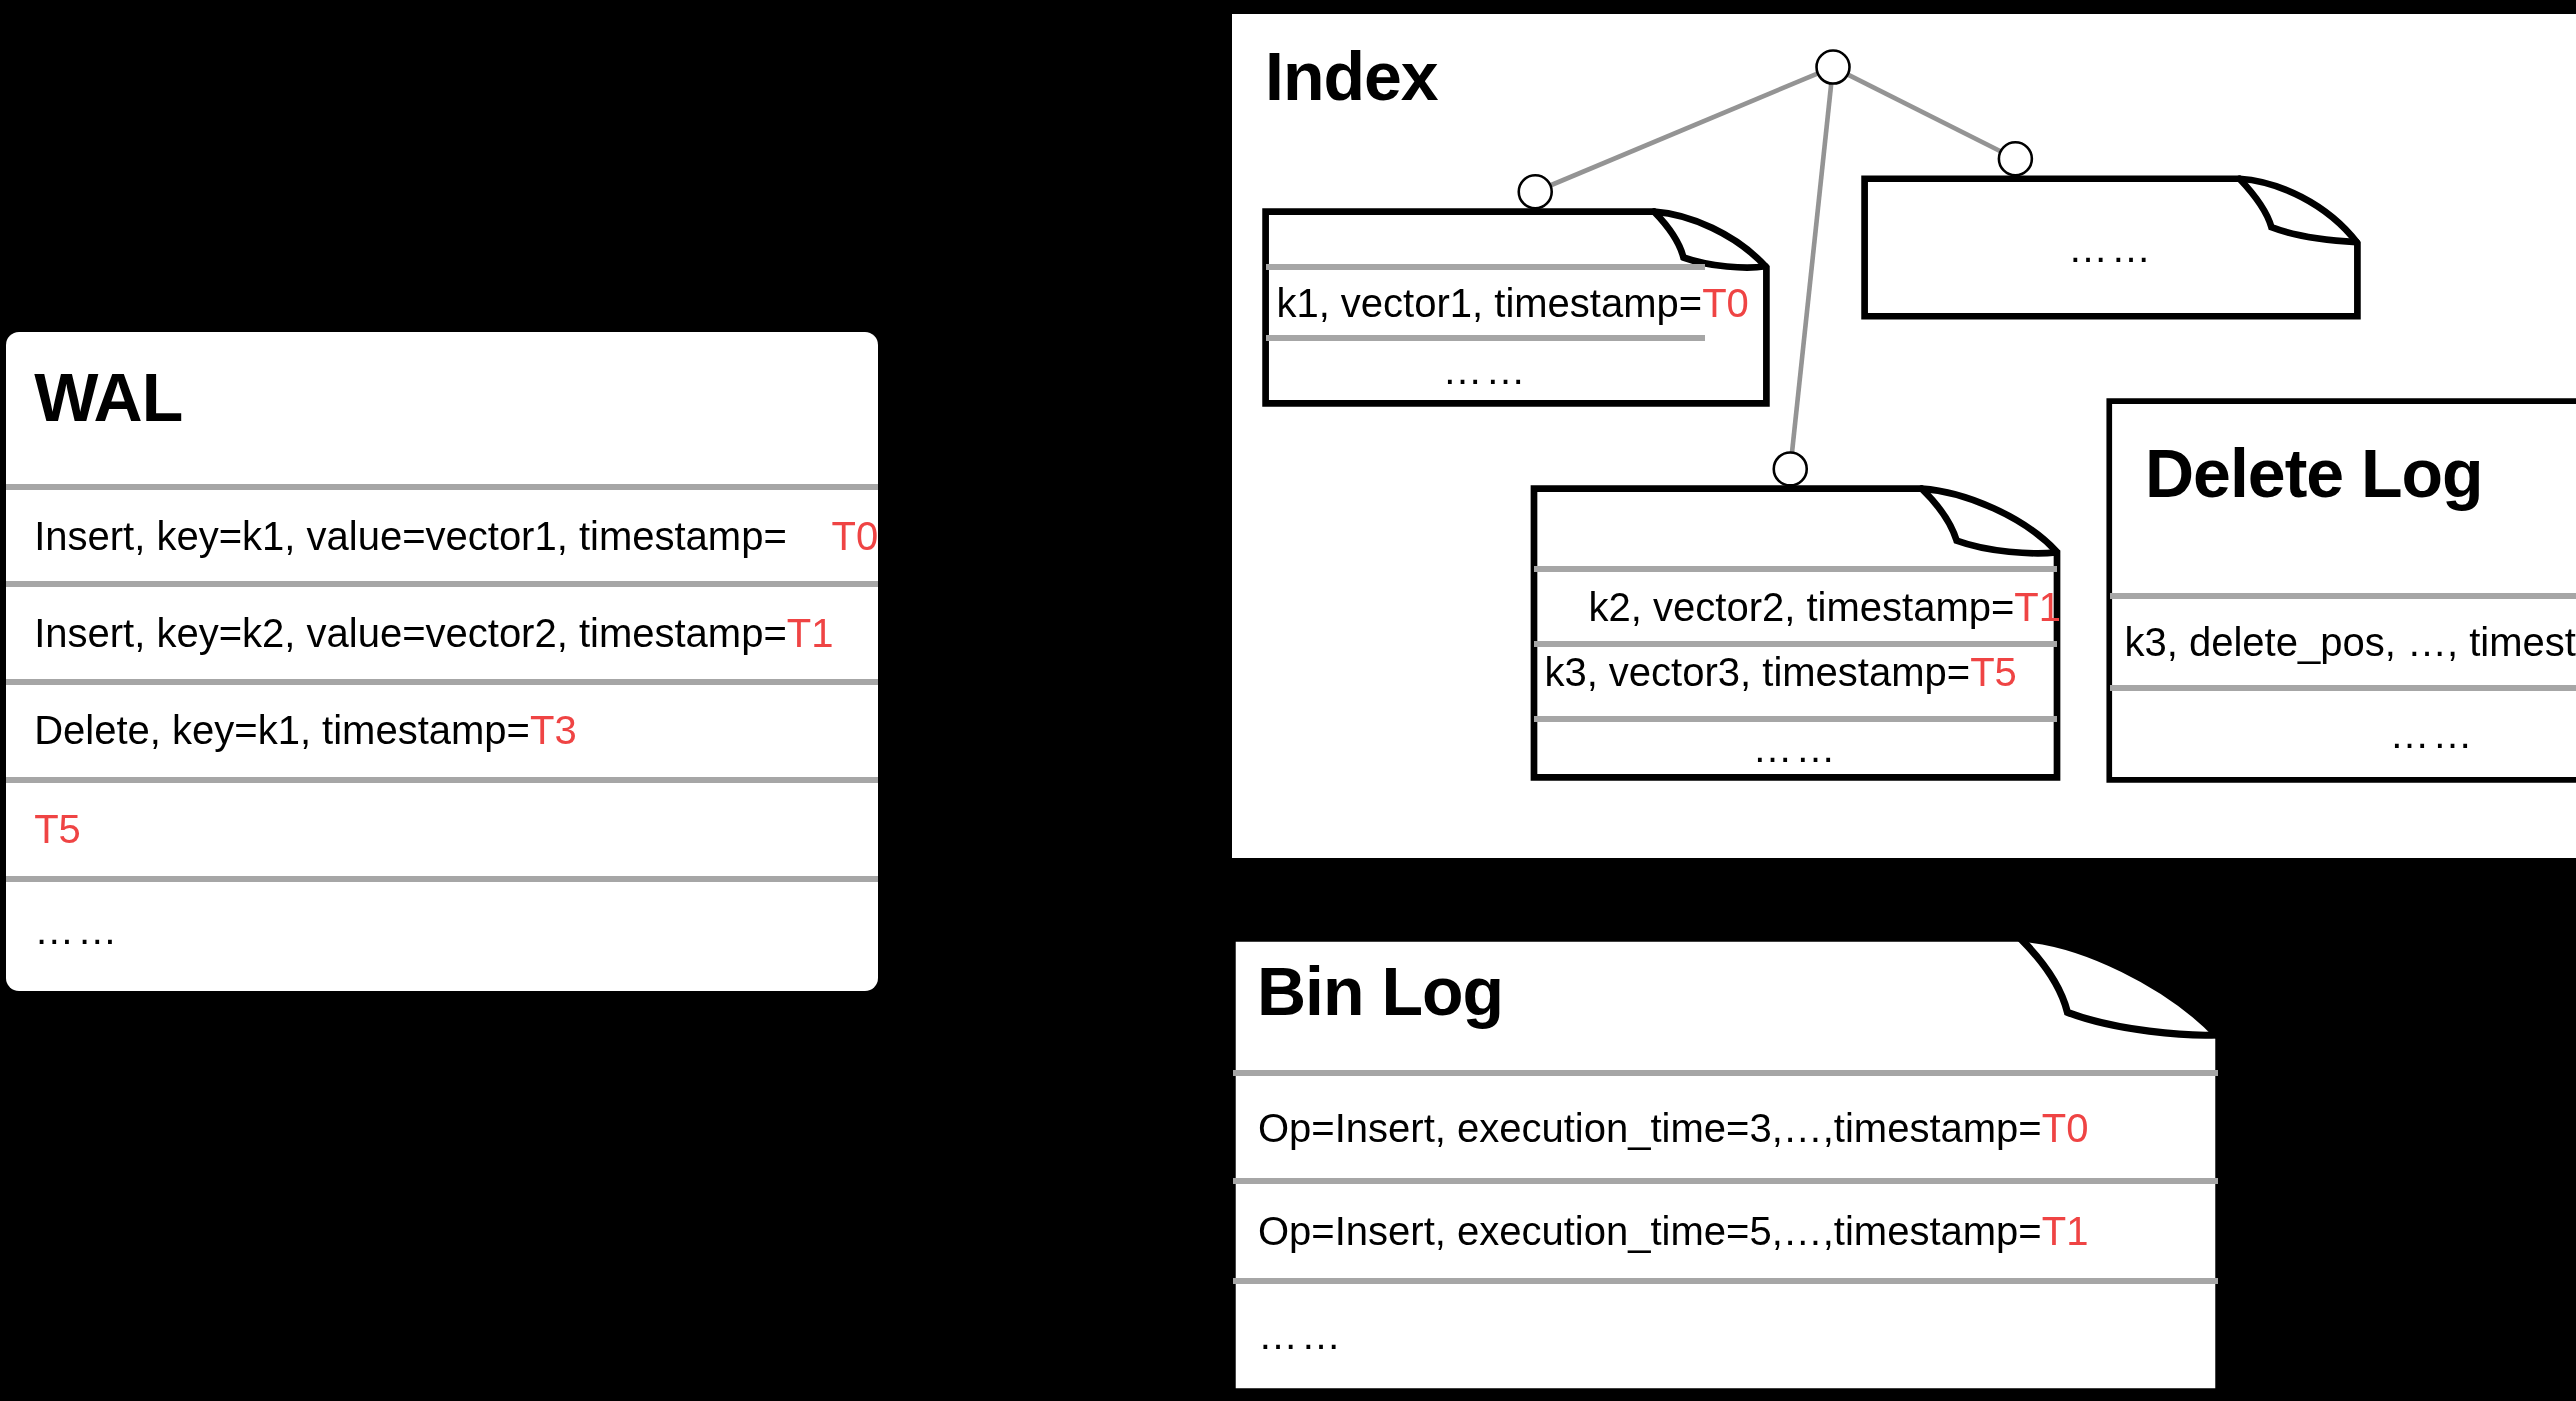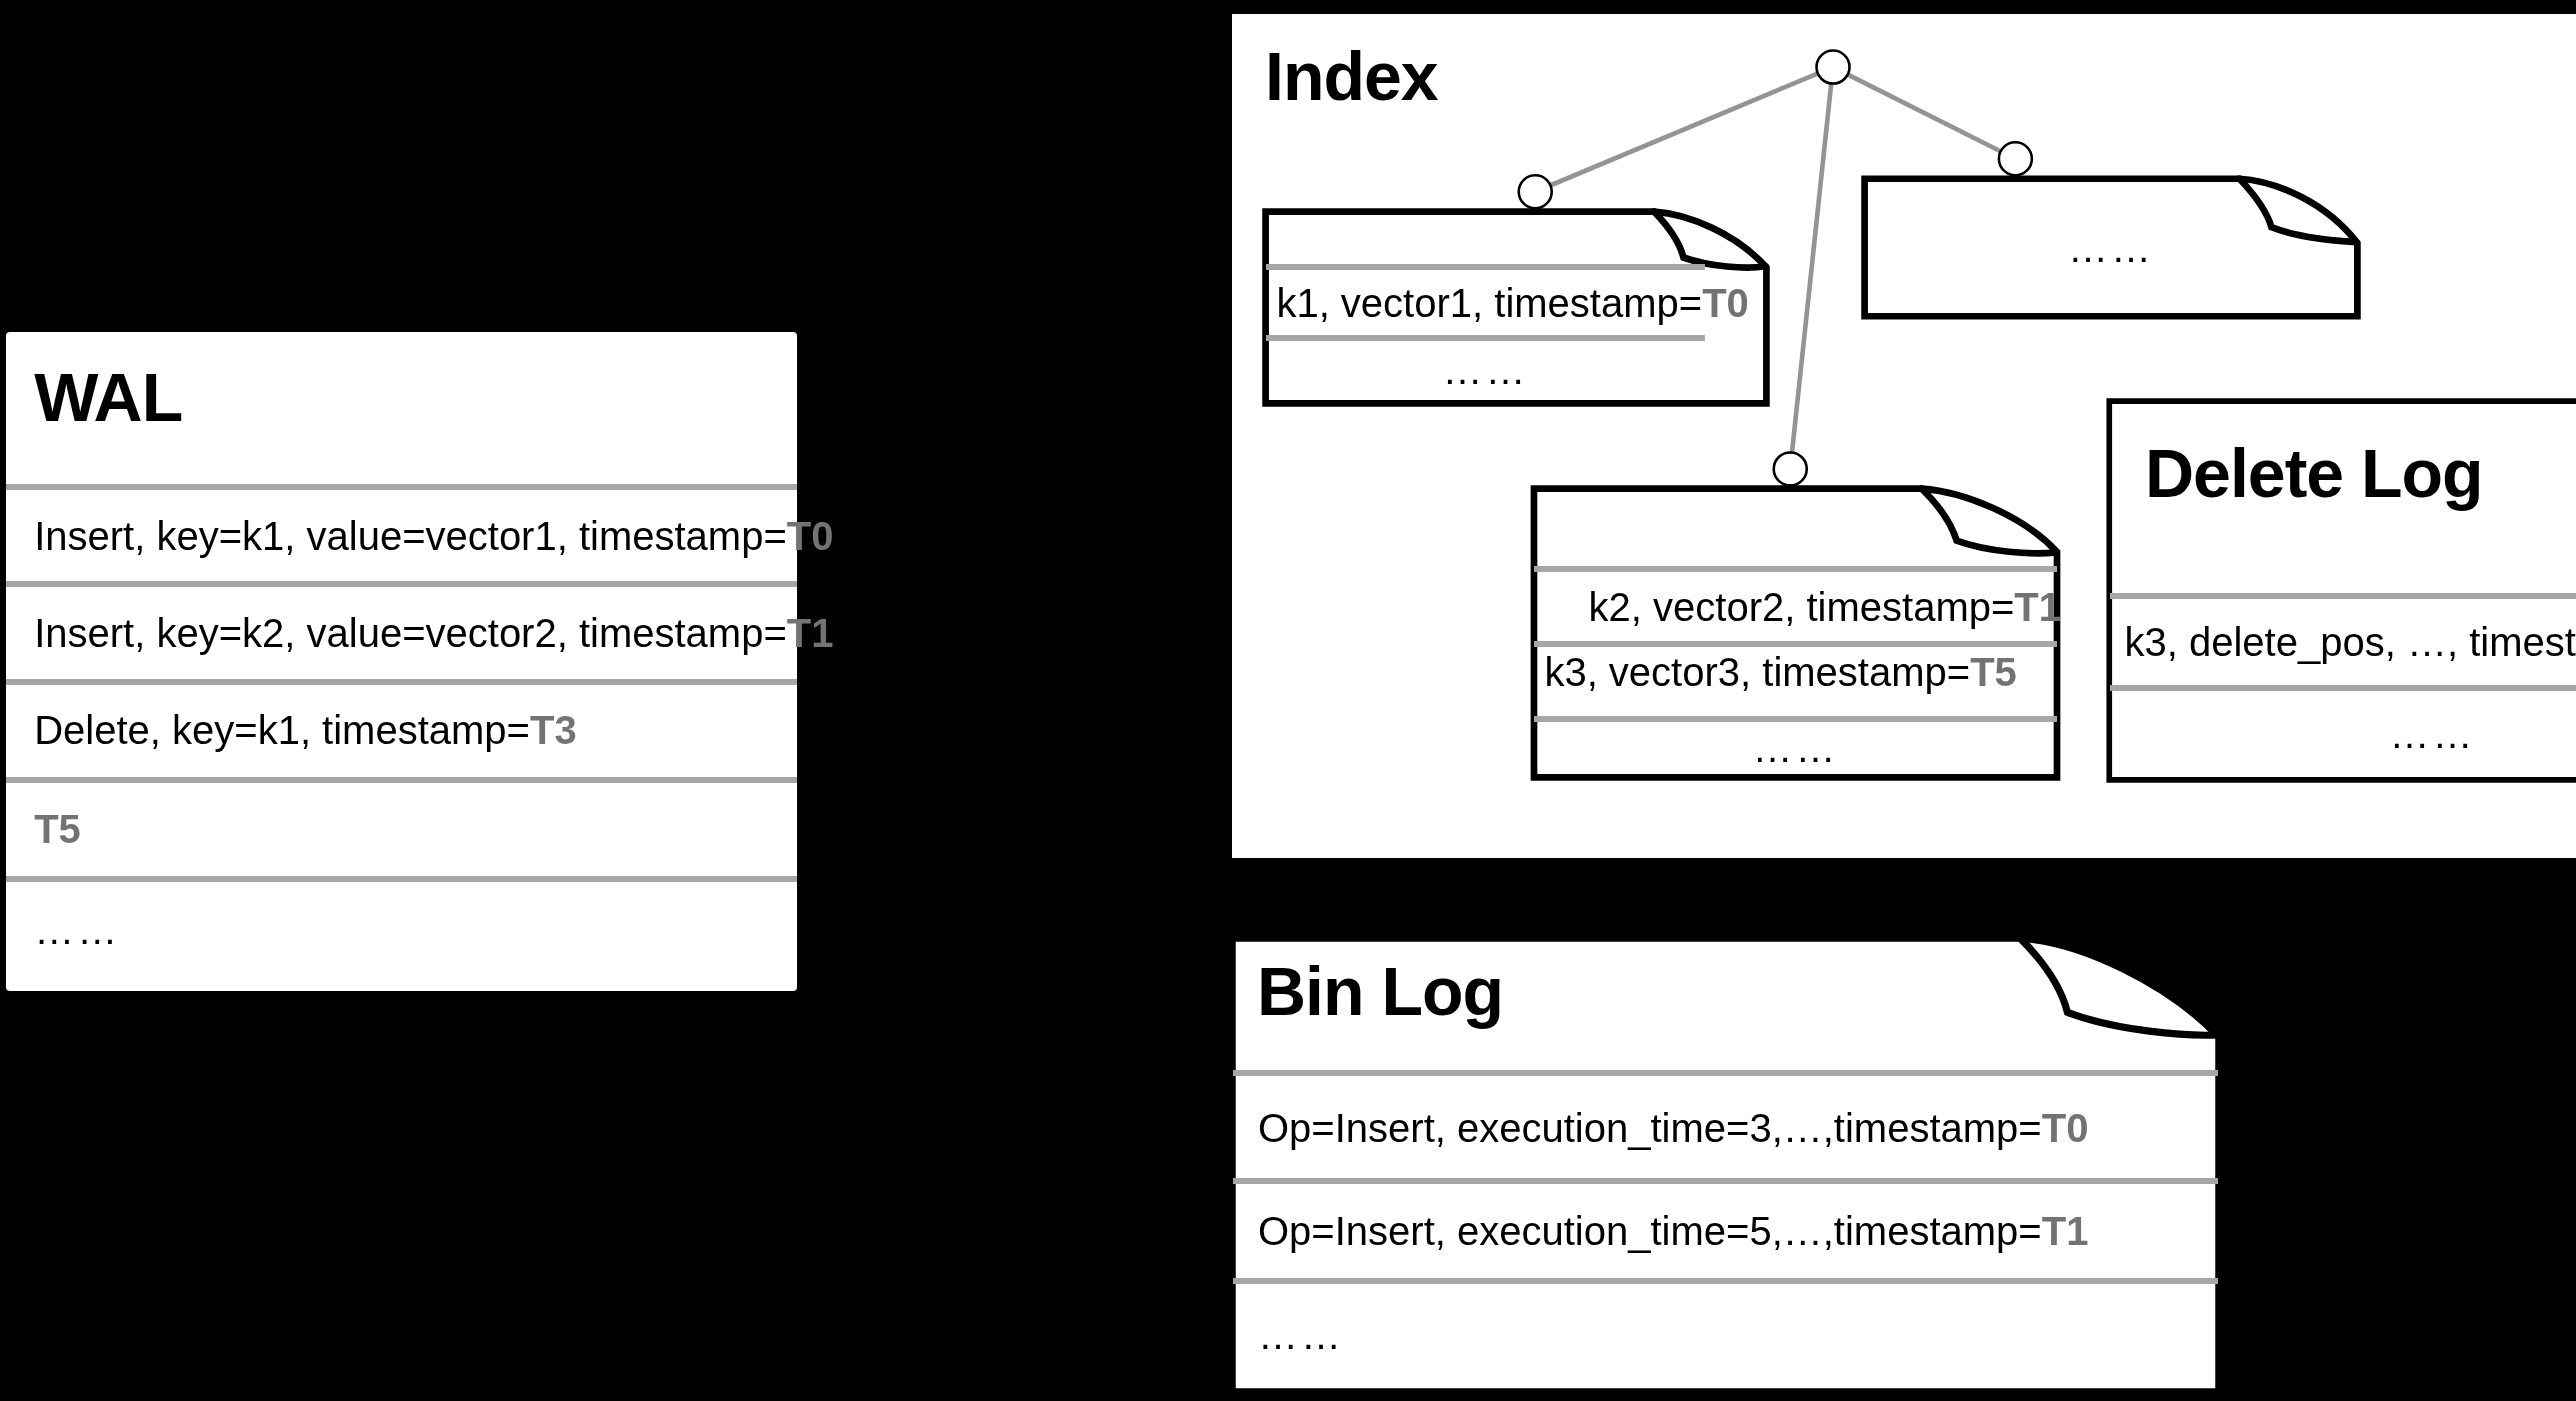--- a/index.html
+++ b/index.html
@@ -5,34 +5,34 @@
   html,body{margin:0;padding:0;background:#000;}
   .canvas{position:relative;width:2817px;height:1402px;background:#000;overflow:hidden;
           font-family:"Liberation Sans","DejaVu Sans",sans-serif;color:#000;}
 
   
   .panel{position:absolute;background:#fff;}
   .band{position:absolute;left:0;right:0;display:flex;align-items:center;font-size:40px;line-height:1;}
   .band.center{justify-content:center;}
   .sep{position:absolute;height:5.7px;background:#a6a6a6;}
   .title{position:absolute;font-weight:700;font-size:68px;line-height:1;letter-spacing:-1px;}
-  .ts{font-weight:700;color:#737373;white-space:pre;}
+  .ts{font-weight:400;color:#ef4444;white-space:pre;}
   .rowtext{white-space:pre;}
   .doc{position:absolute;}
   .doc > svg{position:absolute;left:0;top:0;}
   .doc .content{position:absolute;left:0;top:0;right:0;bottom:0;}
   .treelayer{position:absolute;left:0;top:0;pointer-events:none;}
   .ellipsis{letter-spacing:3.1px;}
 </style>
 </head>
 <body>
 
 <div class="canvas">
 
-  <div class="panel" style="left:6.2px;top:332px;width:791px;height:659px;border-radius:4px;">
+  <div class="panel" style="left:6.2px;top:332px;width:872px;height:659px;border-radius:13px;">
     <div class="title" style="left:28px;top:31px;">WAL</div>
     <div class="sep" style="left:0;right:0;top:152px;"></div>
     <div class="sep" style="left:0;right:0;top:249px;"></div>
     <div class="sep" style="left:0;right:0;top:347px;"></div>
     <div class="sep" style="left:0;right:0;top:445px;"></div>
     <div class="sep" style="left:0;right:0;top:544px;"></div>
 
     <div class="band" style="top:158px;height:91px;padding-left:28px;justify-content:space-between;">
       <span class="rowtext">Insert, key=k1, value=vector1, timestamp=</span>
         <span class="ts">T0</span>

